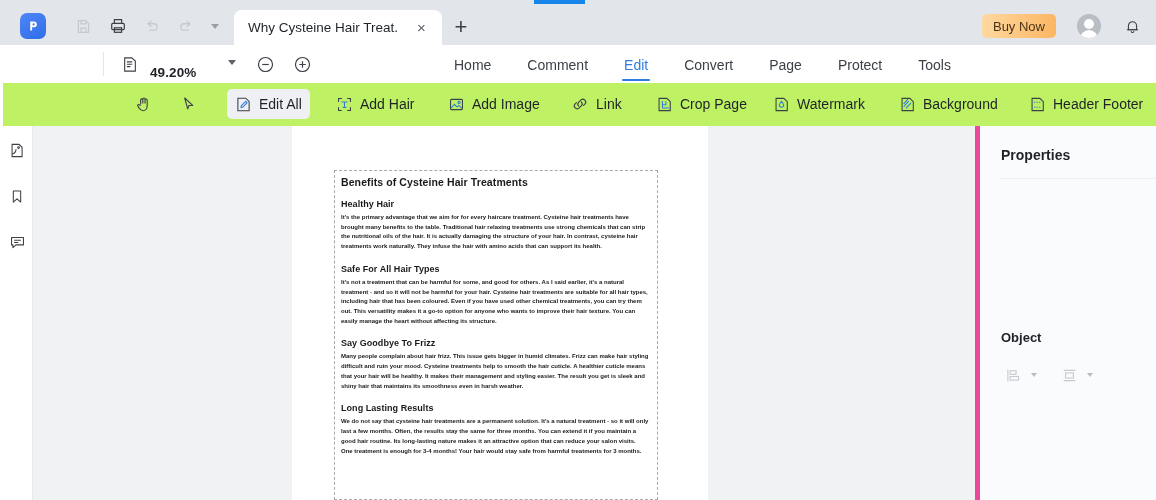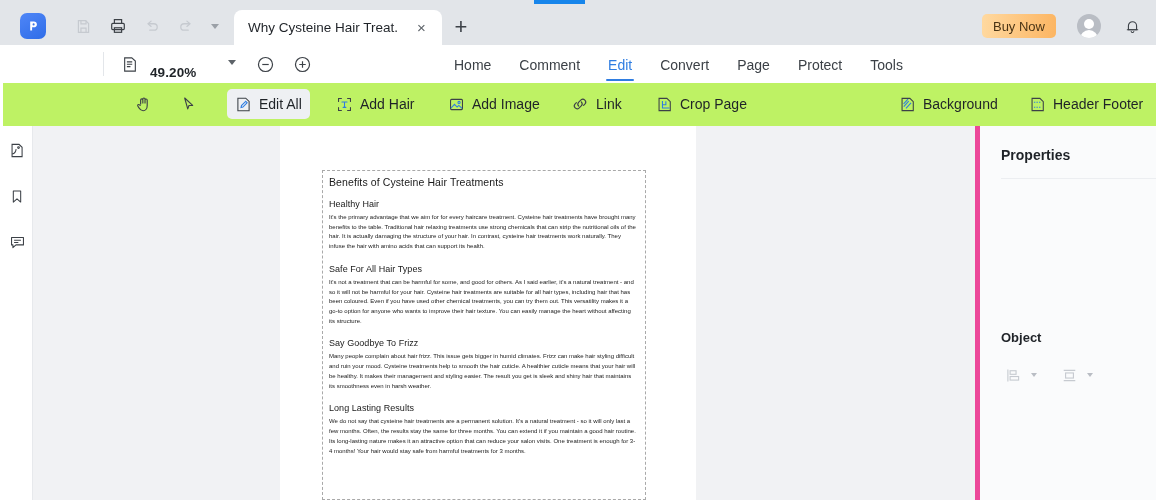--- a/index.html
+++ b/index.html
@@ -102,21 +102,21 @@
   .pagemode { position:absolute; left:120px; top:53px; width:20px; height:22px;
       display:flex; align-items:center; justify-content:center; }
   .zoomval { position:absolute; left:150px; top:54px; font-size:13.5px;
       color:#1f2328; font-weight:600; letter-spacing:.1px;margin-top:11px; }
   .zoom-caret { position:absolute; left:228px; top:60px;
       width:0;height:0;border-left:4px solid transparent;border-right:4px solid transparent;
       border-top:5px solid #5d6369; }
   .zoom-btn { position:absolute; top:54px; width:21px; height:21px;
       display:flex; align-items:center; justify-content:center; }
 
-  .menu-tabs { position:absolute; left:440px; top:52px; display:flex; gap:0; }
+  .menu-tabs { position:absolute; left:440px; top:52px; display:flex; gap:8px; }
   .menu-tab {
     position: relative; padding: 0 14px; height: 26px;
     font-size: 14px; color: #3c4147;
     display: flex; align-items: center; cursor: pointer;
   }
   .menu-tab.active { color: #2f7de1; }
   .menu-tab.active::after {
     content:''; position:absolute; left:12px; right:12px; bottom:-3px;
     height: 2px; background: #2f7de1; border-radius: 1px;
   }
@@ -147,22 +147,23 @@
   }
   .rail-item {
     position: absolute; left: 6px; width: 22px; height: 22px;
     display: flex; align-items: center; justify-content: center; cursor: pointer;
   }
   .canvas {
     position: absolute; left: 34px; top: 0; right: 181px; height: 374px;
     background: #f1f2f4; overflow: hidden;
   }
   .page {
-    position: absolute; left: 246px; top: 0; width: 416px; height: 374px;
+    position: absolute; left: 258px; top: 0; width: 416px; height: 374px;
     background: #ffffff;
+    font-weight: bold;
   }
   .textbox {
     position: absolute; left: 42px; top: 44px; width: 324px; height: 330px;
     border: 1px dashed #a9a9a9;
     padding: 5px 8px 0 6px;
   }
   .doc-title {
     font-family: "Liberation Sans", sans-serif;
     font-size: 10.5px; color: #1a1a1a; letter-spacing: .1px;
     margin-bottom: 11px;
@@ -381,20 +382,29 @@
       <span class="gl">
         <svg width="17" height="17" viewBox="0 0 20 20" fill="none" stroke="#3c4147" stroke-width="1.25">
           <path d="M3.6 2.8h9.2l4 3.8v10.6H3.6z"></path>
           <path d="M7.6 6v8.2h8.2" stroke="#2f7de1"></path>
             <path d="M11.6 6.2v4.2H7.4" stroke="#2f7de1"></path>
         </svg>
       </span>
       <span>Crop Page</span>
     </div>
 
+    <div class="tool" style="left:762px">
+      <span class="gl">
+        <svg width="17" height="17" viewBox="0 0 20 20" fill="none" stroke="#3c4147" stroke-width="1.25">
+          <path d="M3.6 2.8h9.2l4 3.8v10.6H3.6z"></path>
+          <path d="M10 6.2s2.6 2.8 2.6 4.5a2.6 2.6 0 0 1-5.2 0C7.4 9 10 6.2 10 6.2z" stroke="#2f7de1"></path>
+        </svg>
+      </span>
+      <span>Watermark</span>
+    </div>
 
     <div class="tool" style="left:888px">
       <span class="gl">
         <svg width="17" height="17" viewBox="0 0 20 20" fill="none" stroke="#3c4147" stroke-width="1.25">
           <path d="M3.6 2.8h9.2l4 3.8v10.6H3.6z"></path>
           <path d="M5.6 12.4 11.4 6M8.2 14.6l6-6.6M5.4 9.2l5.2-5.6" stroke="#2f7de1"></path>
         </svg>
       </span>
       <span>Background</span>
     </div>

